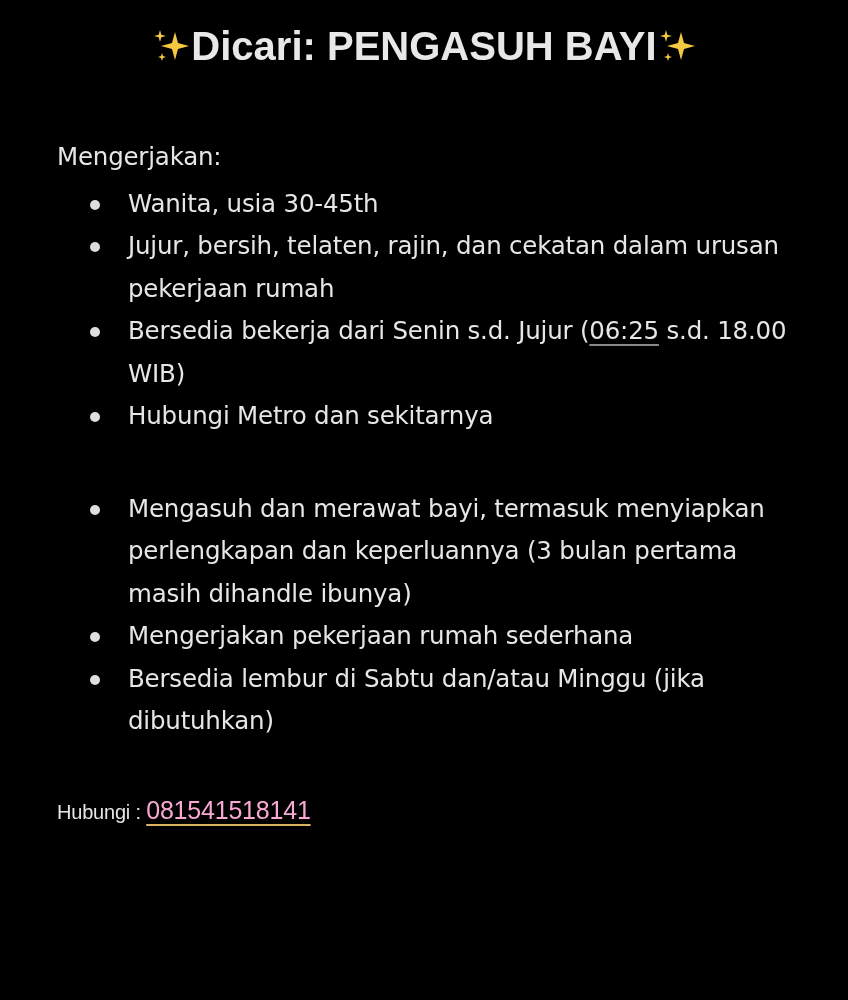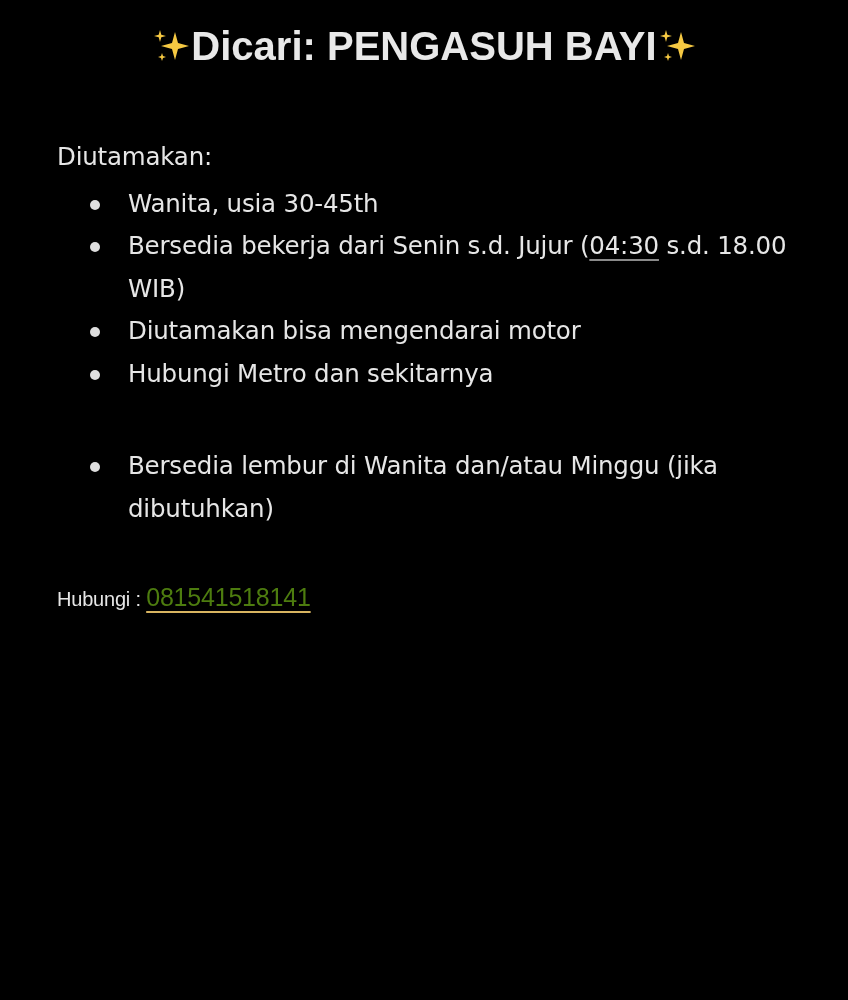--- a/index.html
+++ b/index.html
@@ -76,21 +76,21 @@
     .time-link {
       text-decoration: underline;
       text-decoration-color: #8a8a8a;
       text-underline-offset: 5px;
       text-decoration-thickness: 1.5px;
     }
     .contact-row {
       margin: 0;
     }
     .phone-link {
-      color: #4d7c0f;
+      color: #f9a8d4;
       text-decoration: underline;
       text-decoration-color: #d8b460;
       text-underline-offset: 5px;
       text-decoration-thickness: 2px;
       font-family: "Liberation Sans", sans-serif;
       font-size: 25px;
     }
     .contact-label {
       font-family: "Liberation Sans", sans-serif;
       font-size: 20px;
@@ -110,31 +110,33 @@
     <svg viewBox="0 0 40 40" width="40" height="40">
       <path d="M24 6 L27 17 L38 20 L27 23 L24 34 L21 23 L10 20 L21 17 Z" fill="#f5c842"></path>
       <path d="M9 4 L10.3 8.7 L15 10 L10.3 11.3 L9 16 L7.7 11.3 L3 10 L7.7 8.7 Z" fill="#f5c842"></path>
       <path d="M11 27 L12 30 L15 31 L12 32 L11 35 L10 32 L7 31 L10 30 Z" fill="#f5c842"></path>
     </svg>
   </span>
 </div>
 
 <div class="content">
 
-  <p class="section-label">Diutamakan:</p>
+  <p class="section-label">Mengerjakan:</p>
   <ul class="items">
     <li>Wanita, usia 30-45th</li>
-    <li><span>Bersedia bekerja dari Senin s.d. Jujur (</span><span class="time-link">04:30</span><span> s.d. 18.00 WIB)</span></li>
-    <li>Diutamakan bisa mengendarai motor</li>
+    <li>Jujur, bersih, telaten, rajin, dan cekatan dalam urusan pekerjaan rumah</li>
+    <li><span>Bersedia bekerja dari Senin s.d. Jujur (</span><span class="time-link">06:25</span><span> s.d. 18.00 WIB)</span></li>
     <li>Hubungi Metro dan sekitarnya</li>
   </ul>
 
   <div class="gap"></div>
 
   <ul class="items">
-    <li>Bersedia lembur di Wanita dan/atau Minggu (jika dibutuhkan)</li>
+    <li>Mengasuh dan merawat bayi, termasuk menyiapkan perlengkapan dan keperluannya (3 bulan pertama masih dihandle ibunya)</li>
+    <li>Mengerjakan pekerjaan rumah sederhana</li>
+    <li>Bersedia lembur di Sabtu dan/atau Minggu (jika dibutuhkan)</li>
   </ul>
 
   <div class="gap"></div>
 
   <p class="contact-row"><span class="contact-label">Hubungi : </span><a class="phone-link">081541518141</a></p>
 
 </div>
 
 </body></html>

